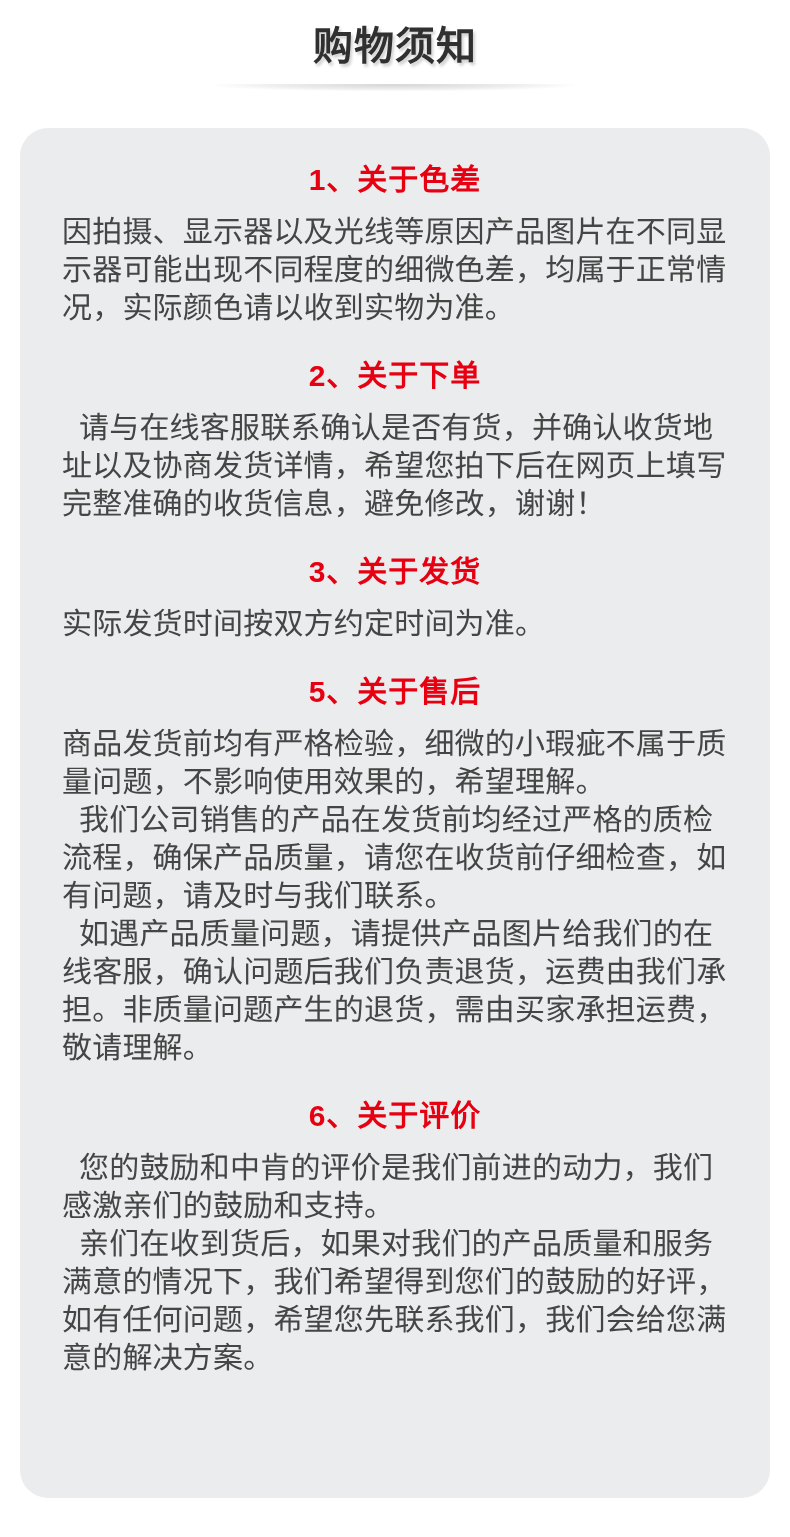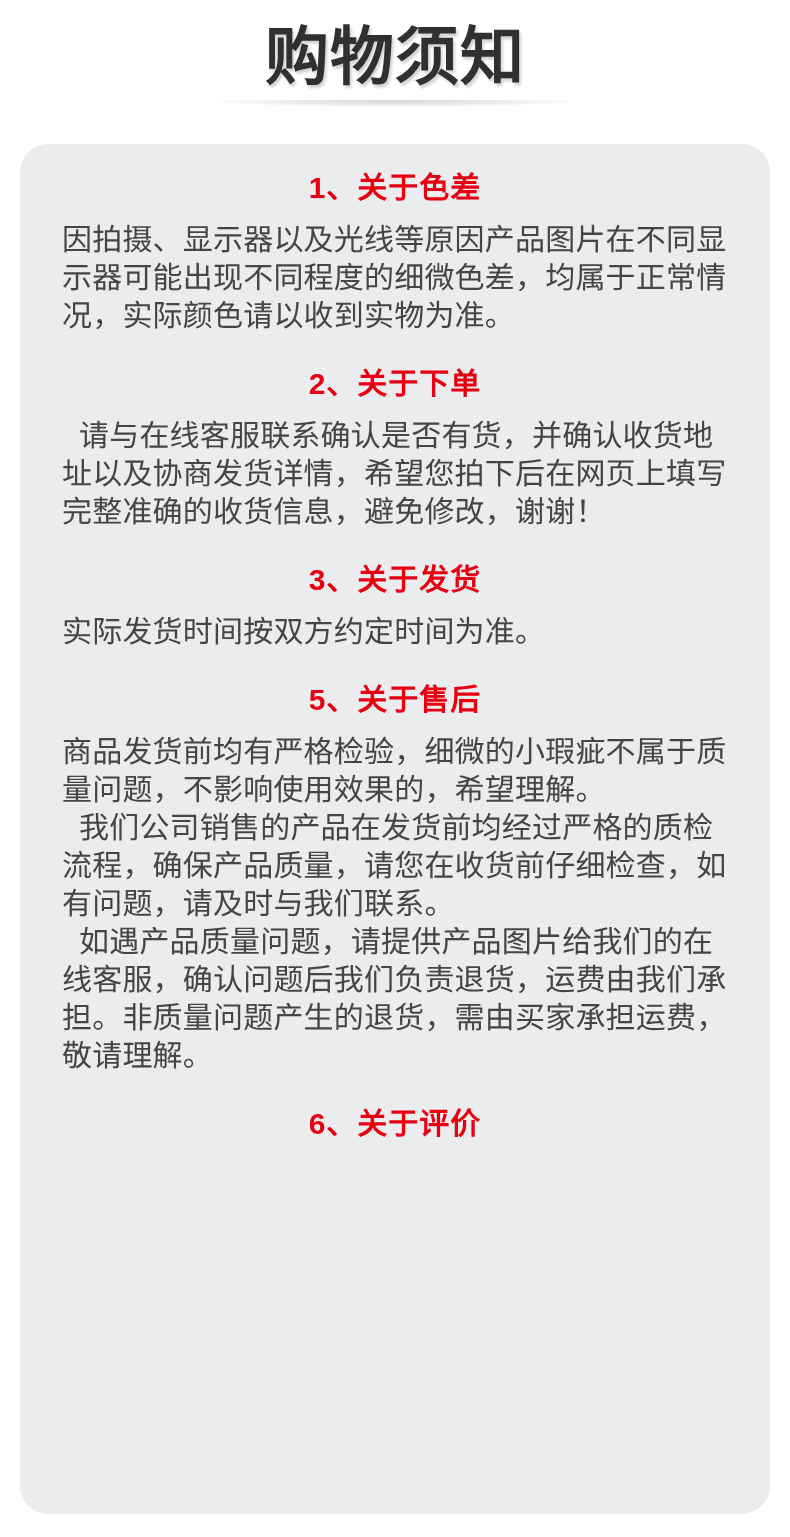--- a/index.html
+++ b/index.html
@@ -17,23 +17,23 @@
     font-family: "Liberation Sans", "DejaVu Sans", sans-serif;
   }
   body {
     width: 790px;
     min-height: 1537px;
     margin: 0 auto;
   }
   
   .header { text-align: center; }
   .title {
-    margin: 11px;
+    margin: 0;
     padding-top: 14px;
-    font-size: 64px;
+    font-size: 40px;
     line-height: 64px;
     font-weight: bold;
     color: var(--title-color);
     letter-spacing: 1px;
     text-shadow: 2px 3px 3px rgba(0,0,0,0.18);
   }
   .title-shadow {
     width: 520px;
     height: 10px;
     margin: 6px auto 0 auto;
@@ -53,21 +53,21 @@
   .section { margin: 0; }
   .sec-heading {
     margin: 31px 0 15px 0;
     font-size: 30px;
     line-height: 36px;
     font-weight: bold;
     color: var(--heading-red);
     text-align: center;
     letter-spacing: 1px;
   }
-  .section:first-child .sec-heading { margin-top: 26px; }
+  .section:first-child .sec-heading { margin-top: 34px; }
   .sec-body { margin: 0; }
   .para {
     margin: 0;
     font-size: 30px;
     line-height: 38px;
     color: var(--body-color);
     text-align: left;
     letter-spacing: 0.2px;
   }
   .para.indent { text-indent: 17px; }
@@ -109,14 +109,18 @@
     <h2 class="sec-heading">5、关于售后</h2>
     <div class="sec-body">
         <p class="para">商品发货前均有严格检验，细微的小瑕疵不属于质量问题，不影响使用效果的，希望理解。</p>
         <p class="para indent">我们公司销售的产品在发货前均经过严格的质检流程，确保产品质量，请您在收货前仔细检查，如有问题，请及时与我们联系。</p>
         <p class="para indent">如遇产品质量问题，请提供产品图片给我们的在线客服，确认问题后我们负责退货，运费由我们承担。非质量问题产生的退货，需由买家承担运费，敬请理解。</p>
       </div>
   </section>
 
   <section class="section">
     <h2 class="sec-heading">6、关于评价</h2>
+    <div class="sec-body">
+        <p class="para indent">您的鼓励和中肯的评价是我们前进的动力，我们感激亲们的鼓励和支持。</p>
+        <p class="para indent">亲们在收到货后，如果对我们的产品质量和服务满意的情况下，我们希望得到您们的鼓励的好评，如有任何问题，希望您先联系我们，我们会给您满意的解决方案。</p>
+      </div>
   </section>
 </main>
 
 </body></html>

